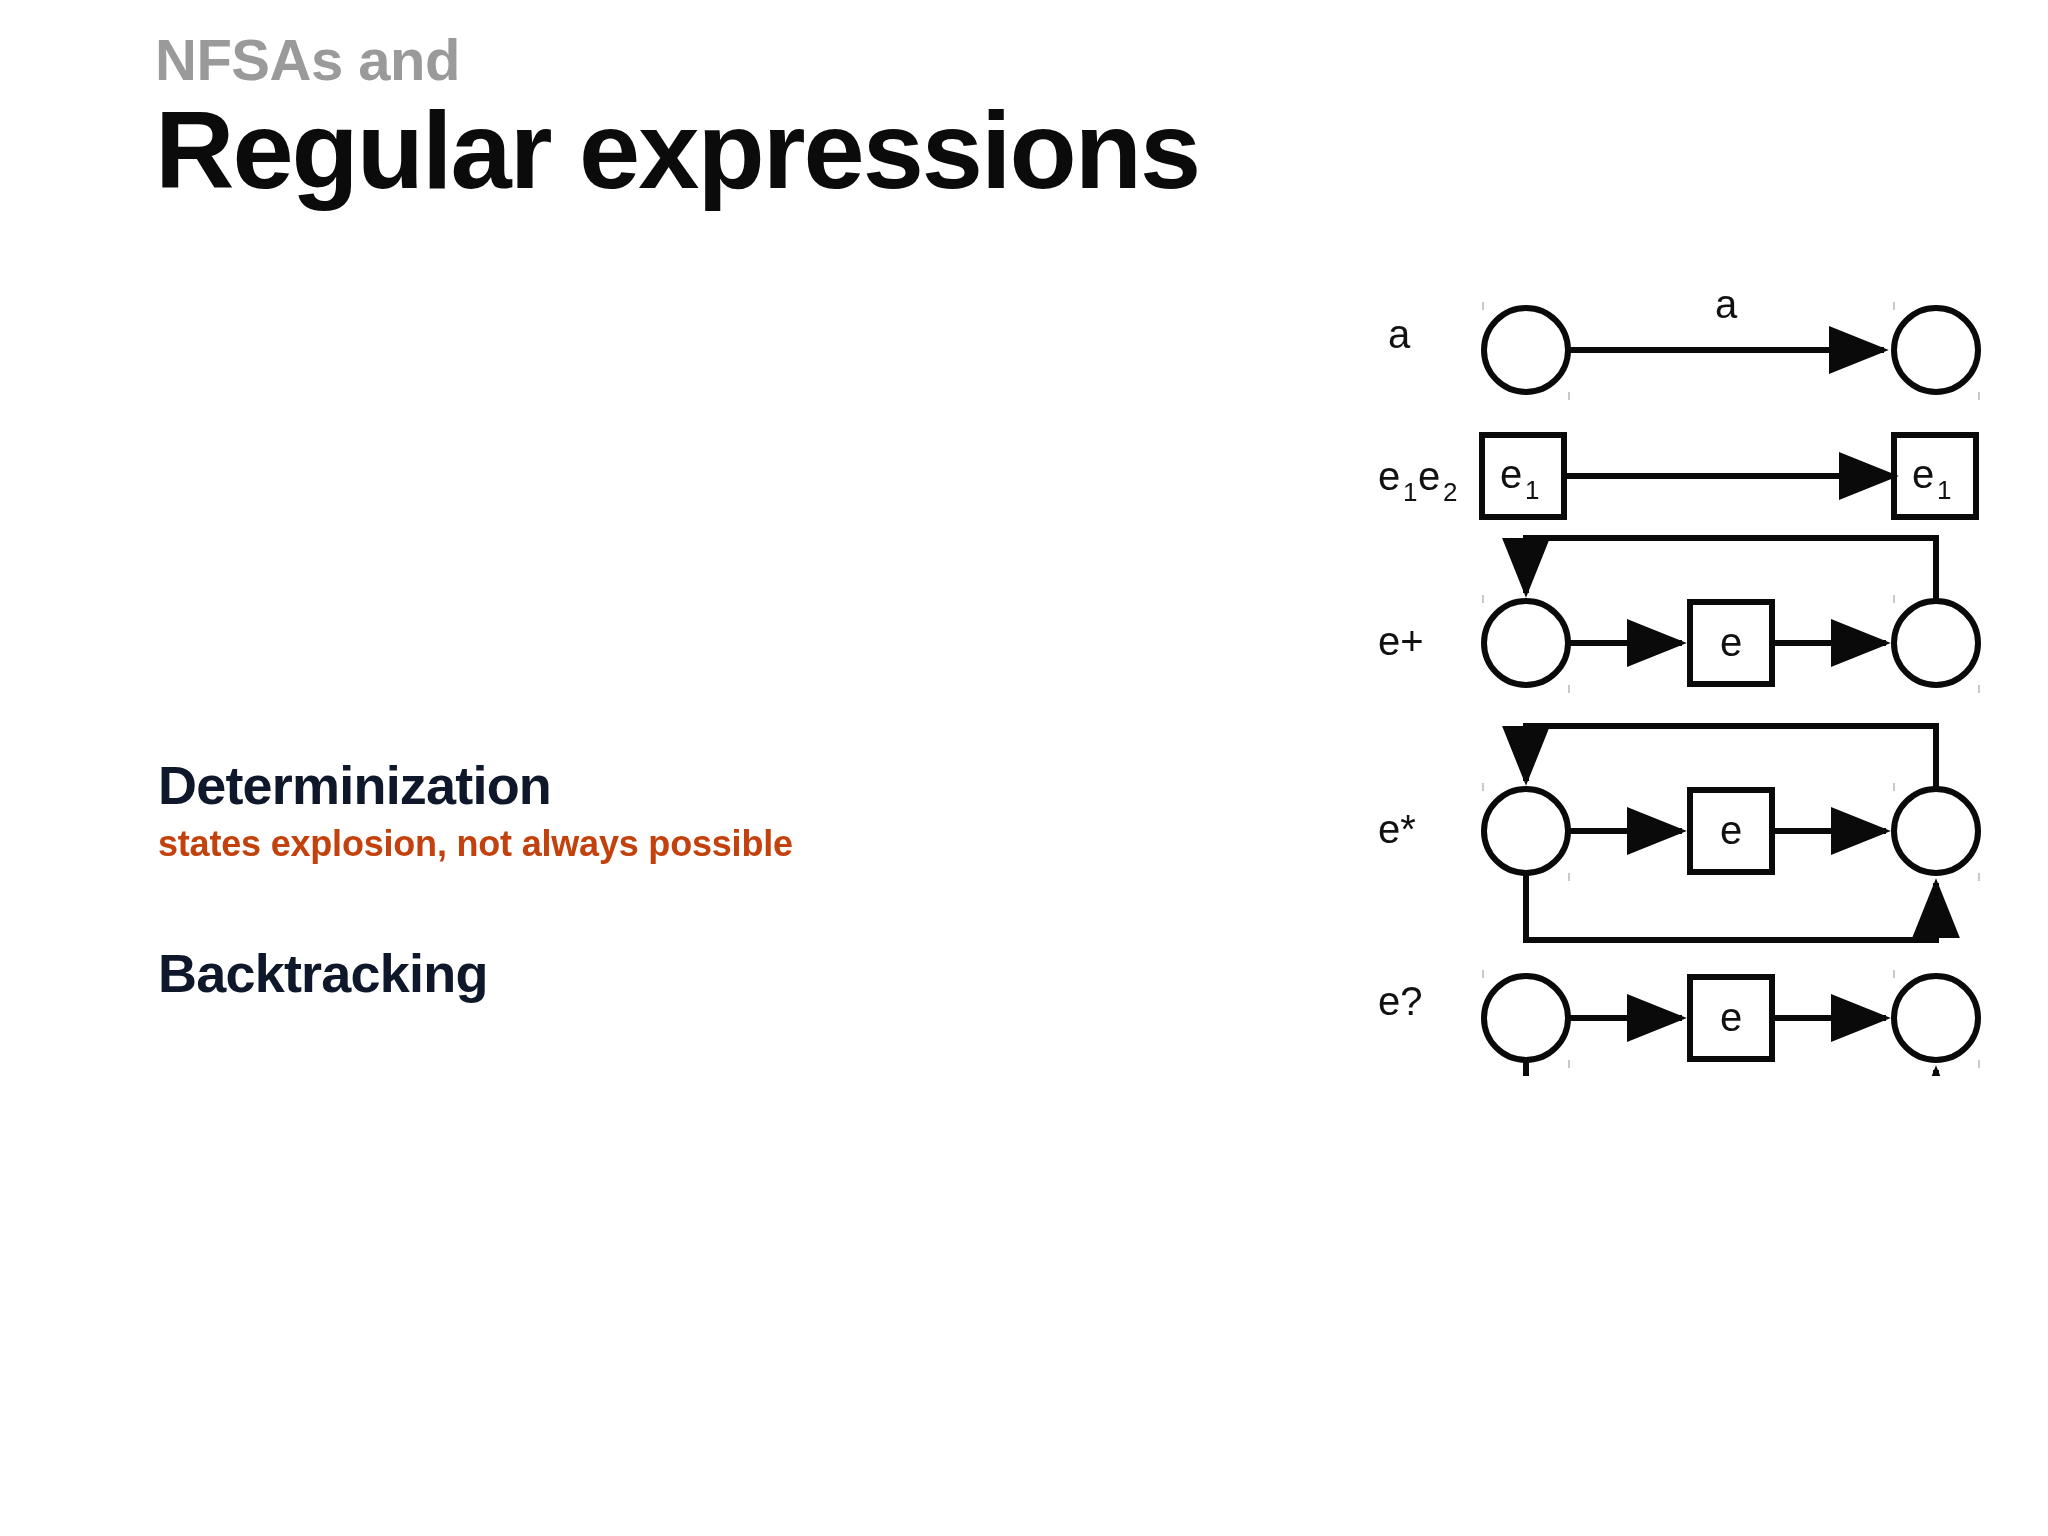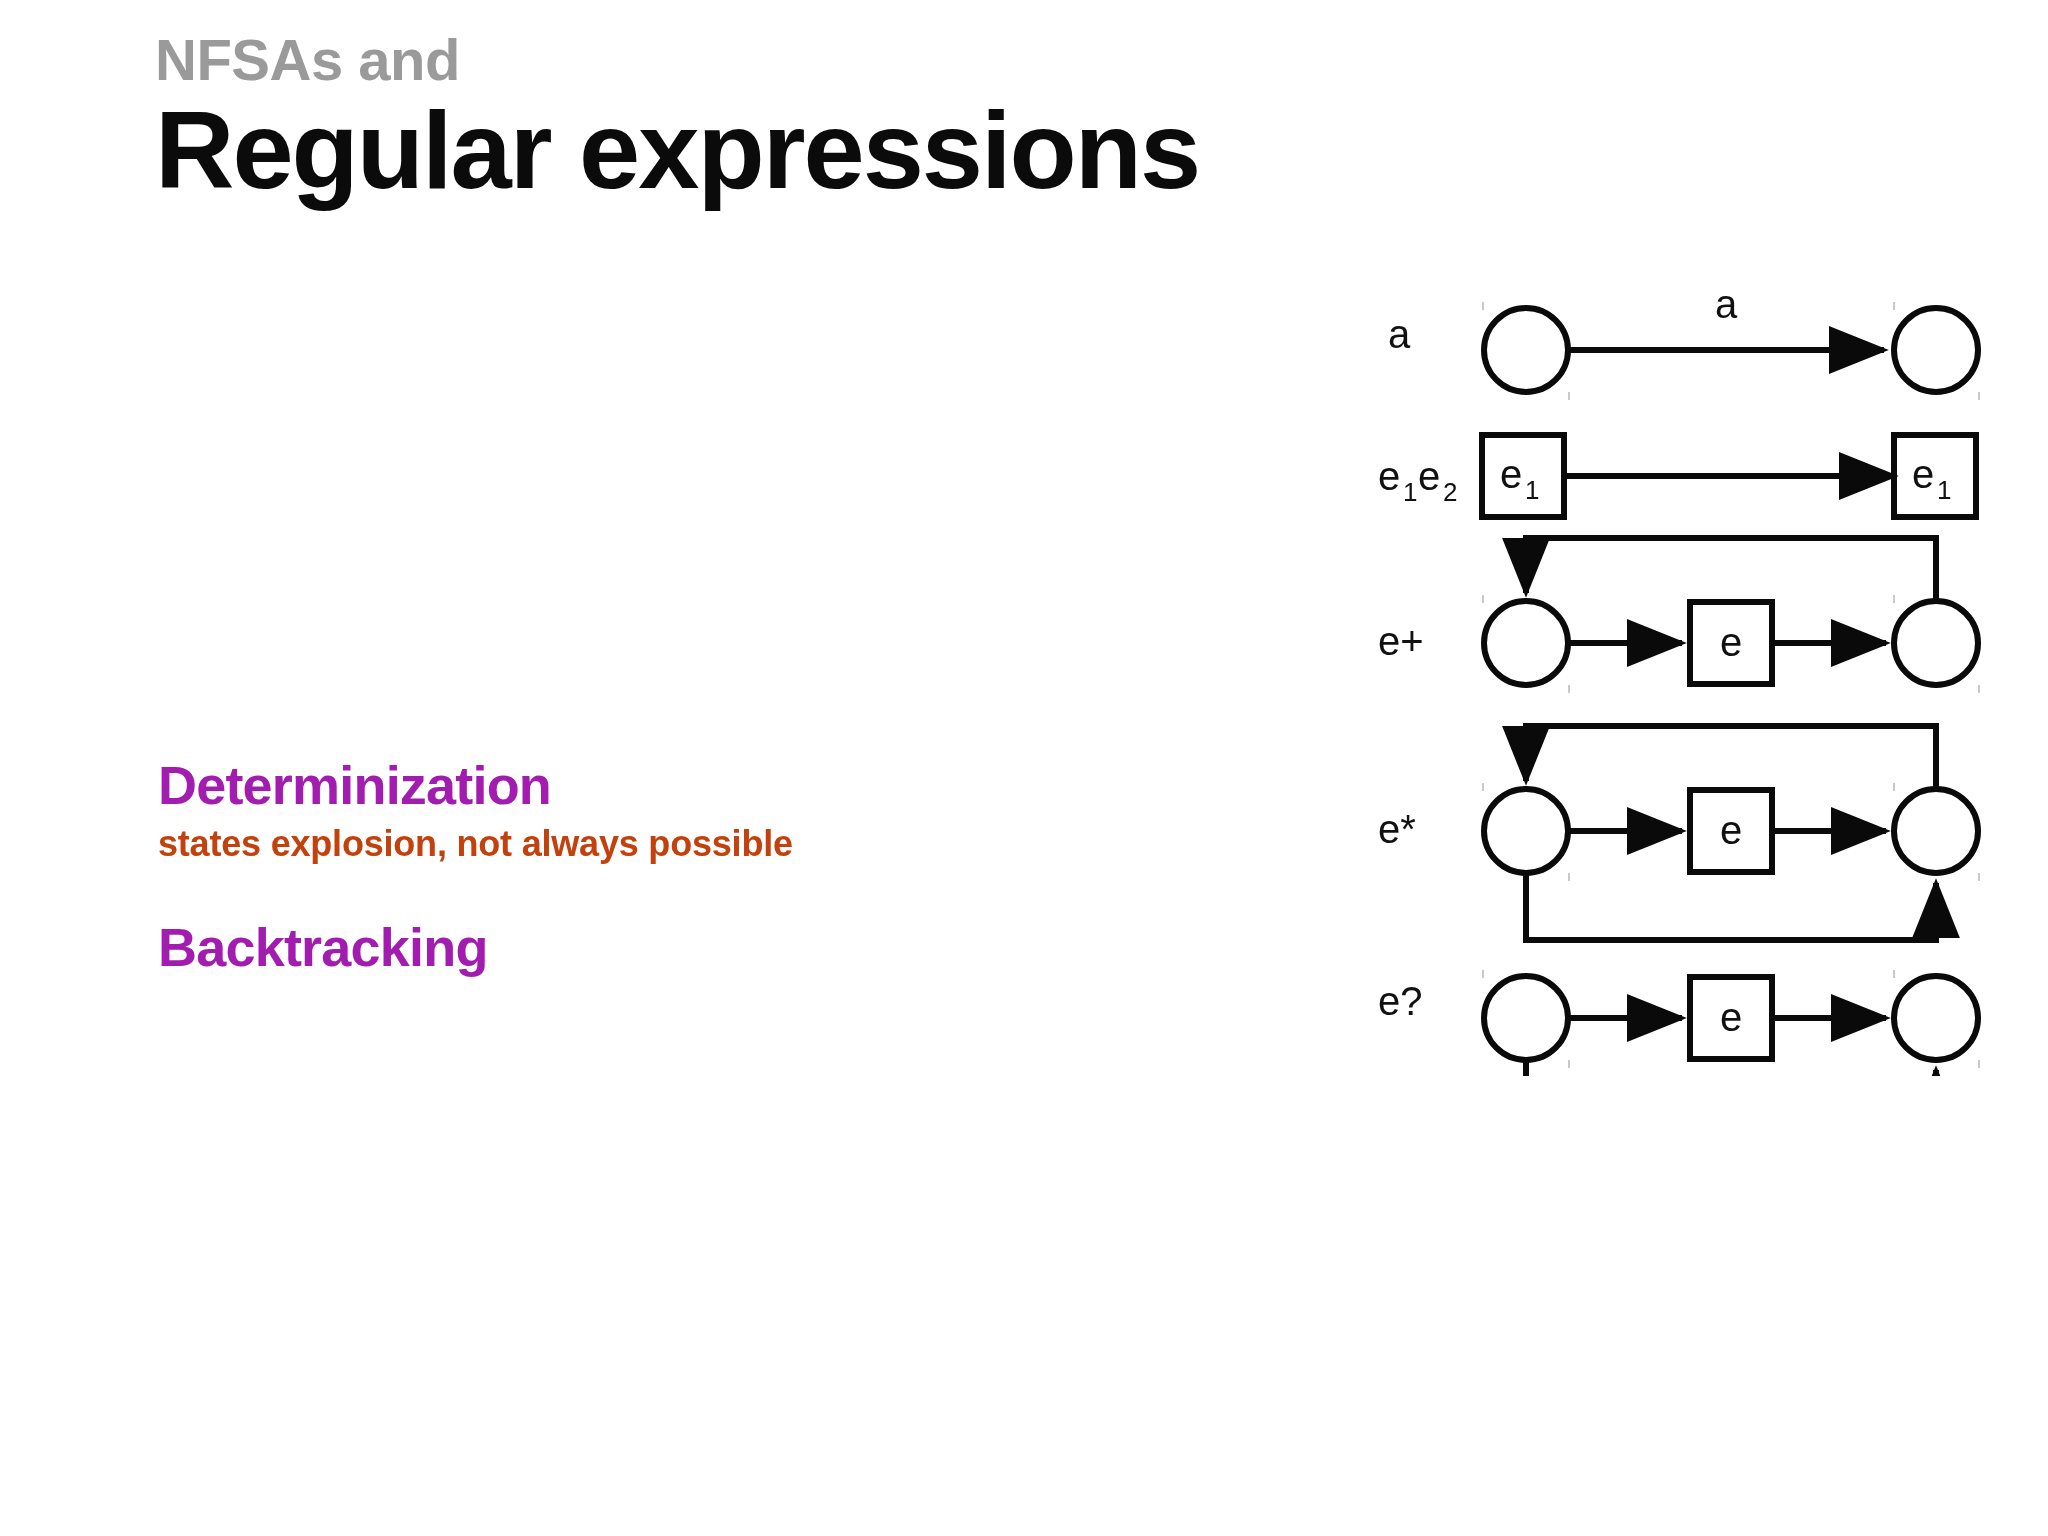--- a/index.html
+++ b/index.html
@@ -41,25 +41,25 @@
     white-space: nowrap;
   }
 
   
   #points {
     position: absolute;
     left: 158px;
     top: 755px;
     width: 900px;
   }
-  .point + .point { margin-top: 52px; }
+  .point + .point { margin-top: 78px; }
   .point-title {
     font-size: 54px;
     font-weight: bold;
-    color: #a21caf;
+    color: #0f172a;
     line-height: 1.12;
     letter-spacing: -0.8px;
     white-space: nowrap;
   }
   .point-sub {
     font-size: 36px;
     font-weight: bold;
     color: #c2410c;
     line-height: 1.15;
     letter-spacing: -0.2px;

